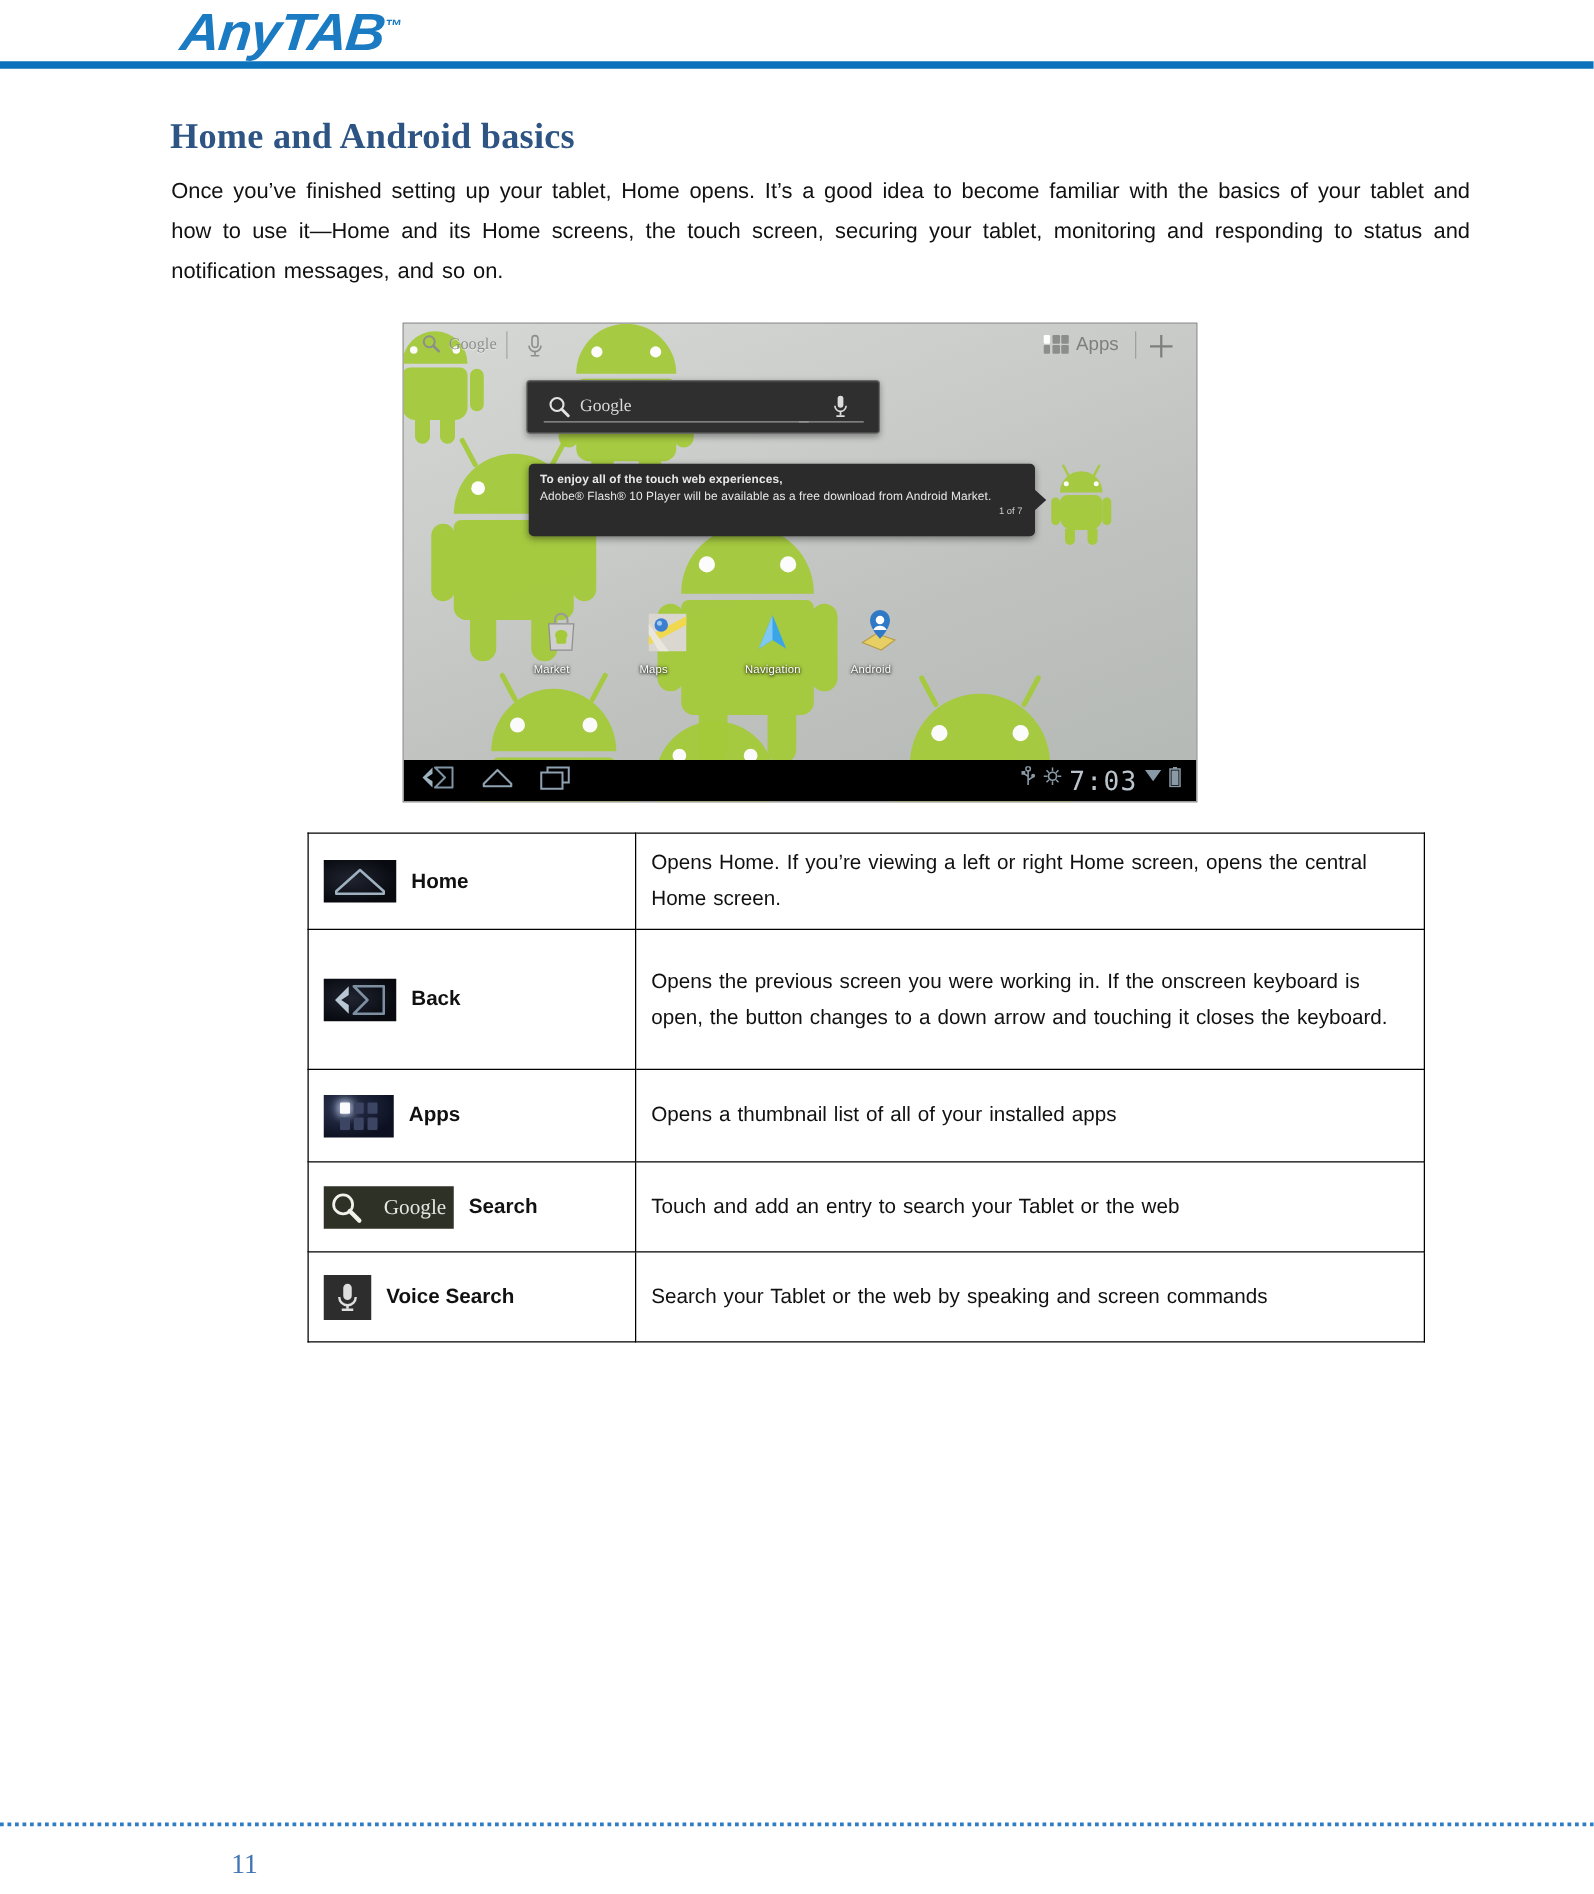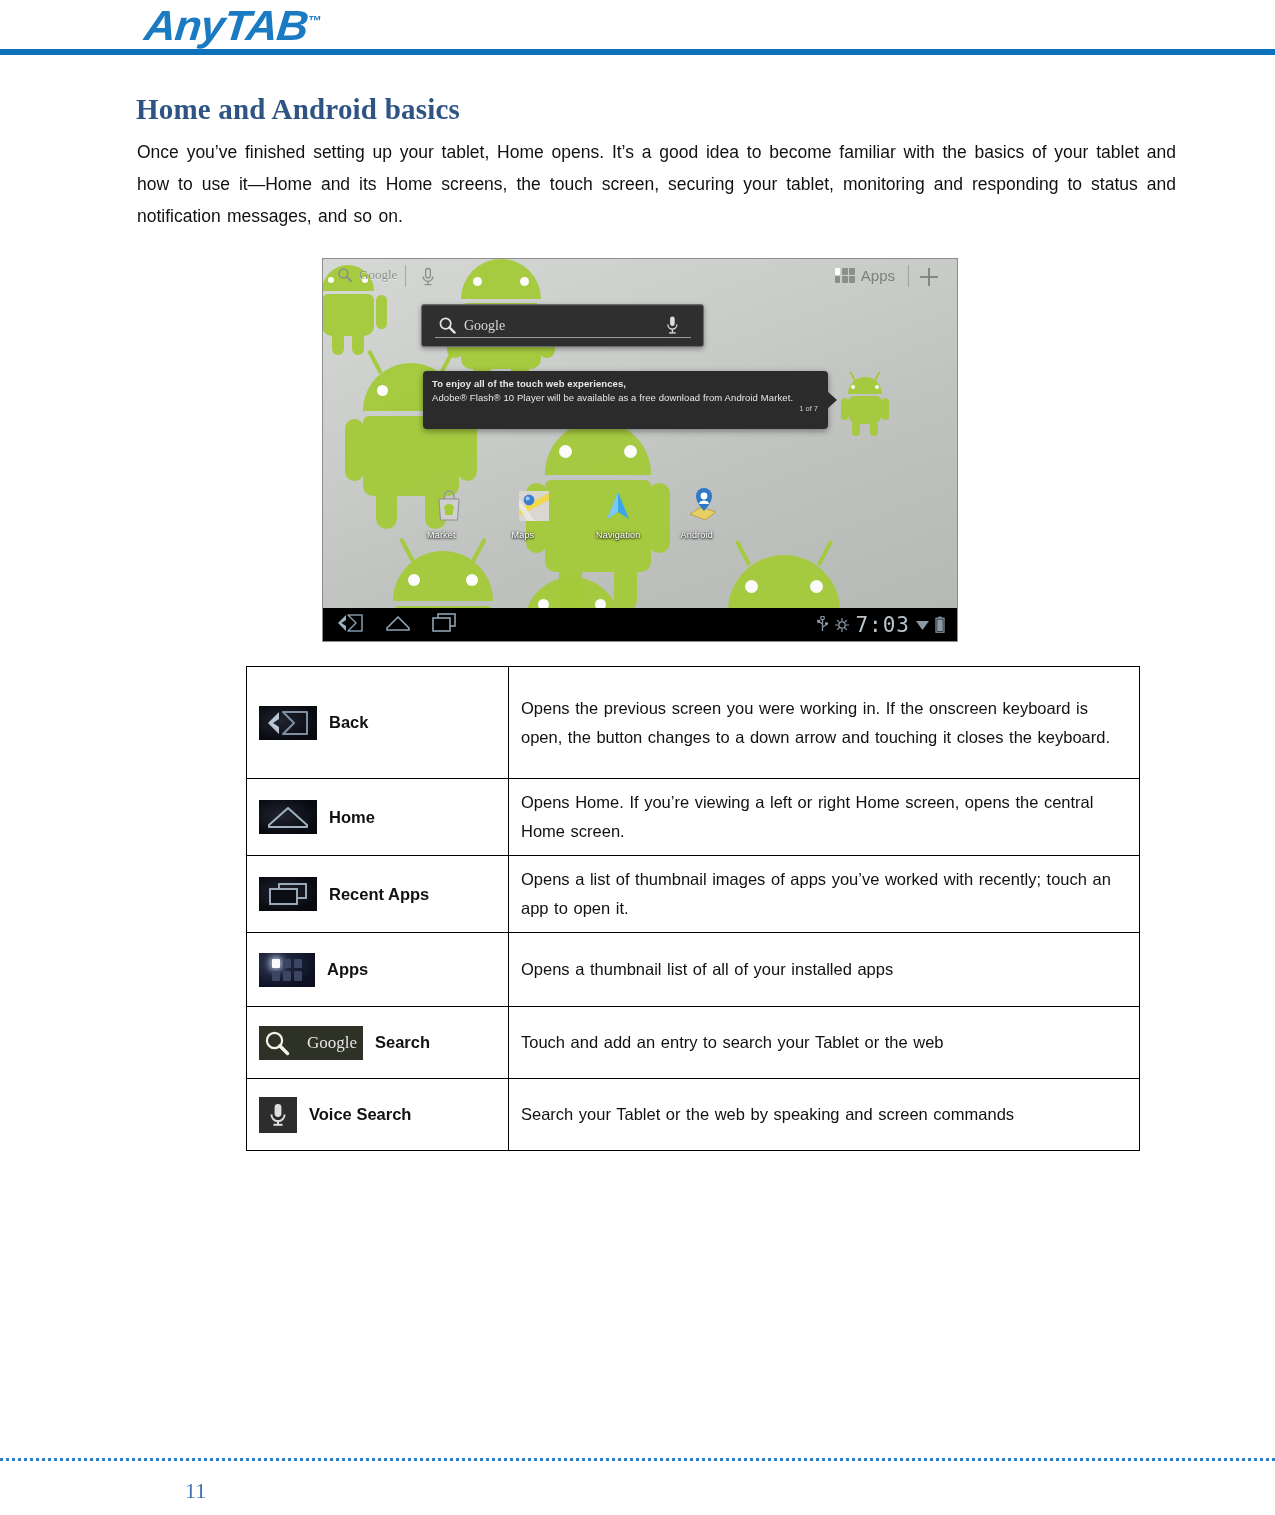--- a/index.html
+++ b/index.html
@@ -225,21 +225,21 @@
 
   
   .sysbar {
     position: absolute; left: 0; right: 0; bottom: 0;
     height: 33px; background: #000;
     display: flex; align-items: center;
   }
   .sysbar-left { display: flex; align-items: center; gap: 20px; margin-left: 14px; }
   .sysbar-right {
     margin-left: auto; margin-right: 12px;
-    display: flex; align-items: center; gap: 5px;
+    display: flex; align-items: flex-start; gap: 5px;
   }
   .clock {
     font-family: "DejaVu Sans Mono", monospace;
     color: #b9c4cc; font-size: 21px; letter-spacing: 1px;
   }
 
   
   .ref-table {
     position: absolute;
     left: 246px; top: 666px;
@@ -560,63 +560,49 @@
         <rect x="3.4" y="0.6" width="3.2" height="1.6" fill="#8a99a6"></rect>
         <rect x="1" y="2.2" width="8" height="14" fill="none" stroke="#8a99a6" stroke-width="1.2"></rect>
         <rect x="2.2" y="3.4" width="5.6" height="11.6" fill="#8a99a6"></rect>
       </svg>
     </div>
   </div>
 </div>
 
 <table class="ref-table">
   <tbody>
+    <tr style="height:66px;">
+      <td class="c-icon">
+        <div class="icon-cell">
+          <span class="tile">
+            <svg width="48" height="26" viewBox="0 0 48 26">
+              <path d="M5 21 L24 4 L43 21 L43 23 L5 23z" fill="none" stroke="#9fb0c0" stroke-width="2" stroke-linejoin="round"></path>
+            </svg>
+          </span>
+          <span class="icon-label">Home</span>
+        </div>
+      </td>
+      <td class="c-desc">Opens  Home.  If you’re viewing a left  or right  Home  screen, opens the  central Home  screen.</td>
+    </tr>
+
     <tr style="height:112px;">
       <td class="c-icon">
         <div class="icon-cell">
           <span class="tile">
             <svg width="48" height="26" viewBox="0 0 48 26">
               <path d="M15 2 L4 13 L15 24 L15 17 L9 13 L15 9z" fill="#b9c6d4"></path>
               <path d="M43 2 L19 2 L30 13 L19 24 L43 24 L43 2z" fill="none" stroke="#7e8fa2" stroke-width="2" stroke-linejoin="round"></path>
             </svg>
           </span>
           <span class="icon-label">Back</span>
         </div>
       </td>
       <td class="c-desc">Opens  the  previous  screen you  were working in.  If the onscreen keyboard  is open, the  button changes to a down arrow and  touching it  closes the  keyboard.</td>
     </tr>
 
-    <tr style="height:66px;">
-      <td class="c-icon">
-        <div class="icon-cell">
-          <span class="tile">
-            <svg width="48" height="26" viewBox="0 0 48 26">
-              <path d="M5 21 L24 4 L43 21 L43 23 L5 23z" fill="none" stroke="#9fb0c0" stroke-width="2" stroke-linejoin="round"></path>
-            </svg>
-          </span>
-          <span class="icon-label">Home</span>
-        </div>
-      </td>
-      <td class="c-desc">Opens  Home.  If you’re viewing a left  or right  Home  screen, opens the  central Home  screen.</td>
-    </tr>
-
-    <tr style="height:66px;">
-      <td class="c-icon">
-        <div class="icon-cell">
-          <span class="tile">
-            <svg width="46" height="26" viewBox="0 0 46 26">
-              <rect x="14" y="3" width="27" height="14" fill="none" stroke="#9fb0c0" stroke-width="1.9"></rect>
-              <rect x="5" y="8" width="27" height="15" fill="#0a0d14" stroke="#9fb0c0" stroke-width="1.9"></rect>
-            </svg>
-          </span>
-          <span class="icon-label">Recent Apps</span>
-        </div>
-      </td>
-      <td class="c-desc">Opens  a  list  of thumbnail images  of apps you’ve worked with recently; touch an  app  to  open  it.</td>
-    </tr>
 
     <tr style="height:74px;">
       <td class="c-icon">
         <div class="icon-cell">
           <span class="tile apps-tile">
             <span class="apps-mini-grid">
               <i class="on"></i>
                 <i></i>
                 <i></i>
                 <i></i>

